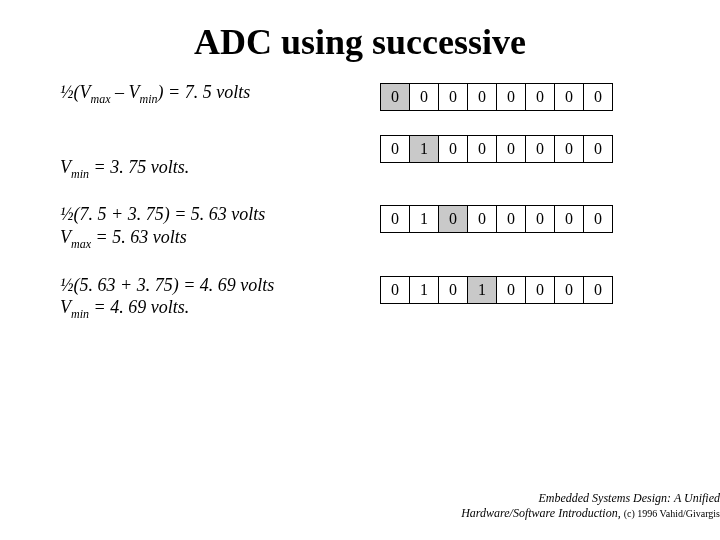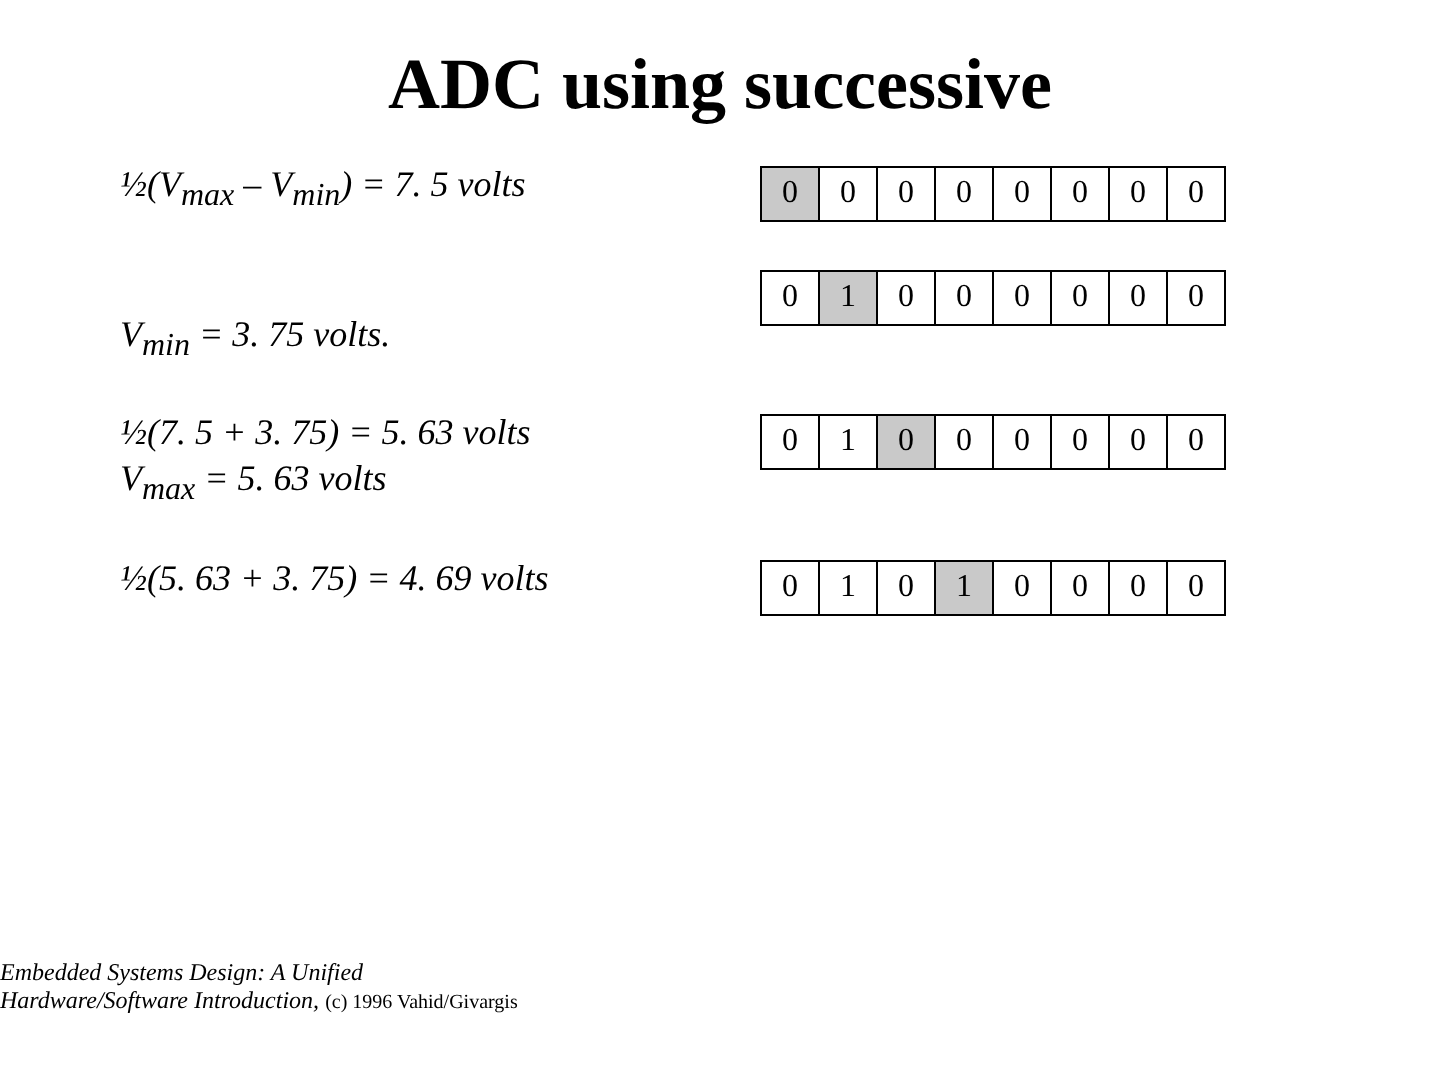--- a/index.html
+++ b/index.html
@@ -37,21 +37,21 @@
     align-items: flex-start;
     margin-bottom: 22px;
   }
   .eq {
     width: 320px;
     font-size: 18px;
     line-height: 1.25;
     flex-shrink: 0;
   }
   .eq .sub {
-    font-size: 16px;
+    font-size: 12px;
     font-style: italic;
     vertical-align: sub;
   }
   .eq .it {
     font-style: italic;
   }
   .bits {
     display: flex;
     margin-top: 2px;
   }
@@ -68,23 +68,23 @@
     background: #ffffff;
   }
   .bit:first-child {
     margin-left: 0;
   }
   .bit.hl {
     background: #c9c9c9;
   }
   .footer {
     position: absolute;
-    bottom: 32px;
+    bottom: 20px;
     width: 720px;
-    text-align: left;
+    text-align: right;
     font-size: 12px;
     font-style: italic;
     line-height: 1.2;
   }
   .footer .c {
     font-style: normal;
     font-size: 10px;
   }
 </style>
 </head>
@@ -150,20 +150,23 @@
           <div class="bit">0</div>
           <div class="bit">0</div>
           <div class="bit">0</div>
           <div class="bit">0</div>
         </div>
     </div>
 
     <div class="row">
       <div class="eq">
         <span class="it">½(5. 63 + 3. 75) = 4. 69 volts</span><br>
+        <span class="it">
+          <span>V</span><span class="sub">min</span><span> = 4. 69 volts.</span>
+        </span>
       </div>
       <div class="bits">
           <div class="bit">0</div>
           <div class="bit">1</div>
           <div class="bit">0</div>
           <div class="bit hl">1</div>
           <div class="bit">0</div>
           <div class="bit">0</div>
           <div class="bit">0</div>
           <div class="bit">0</div>

